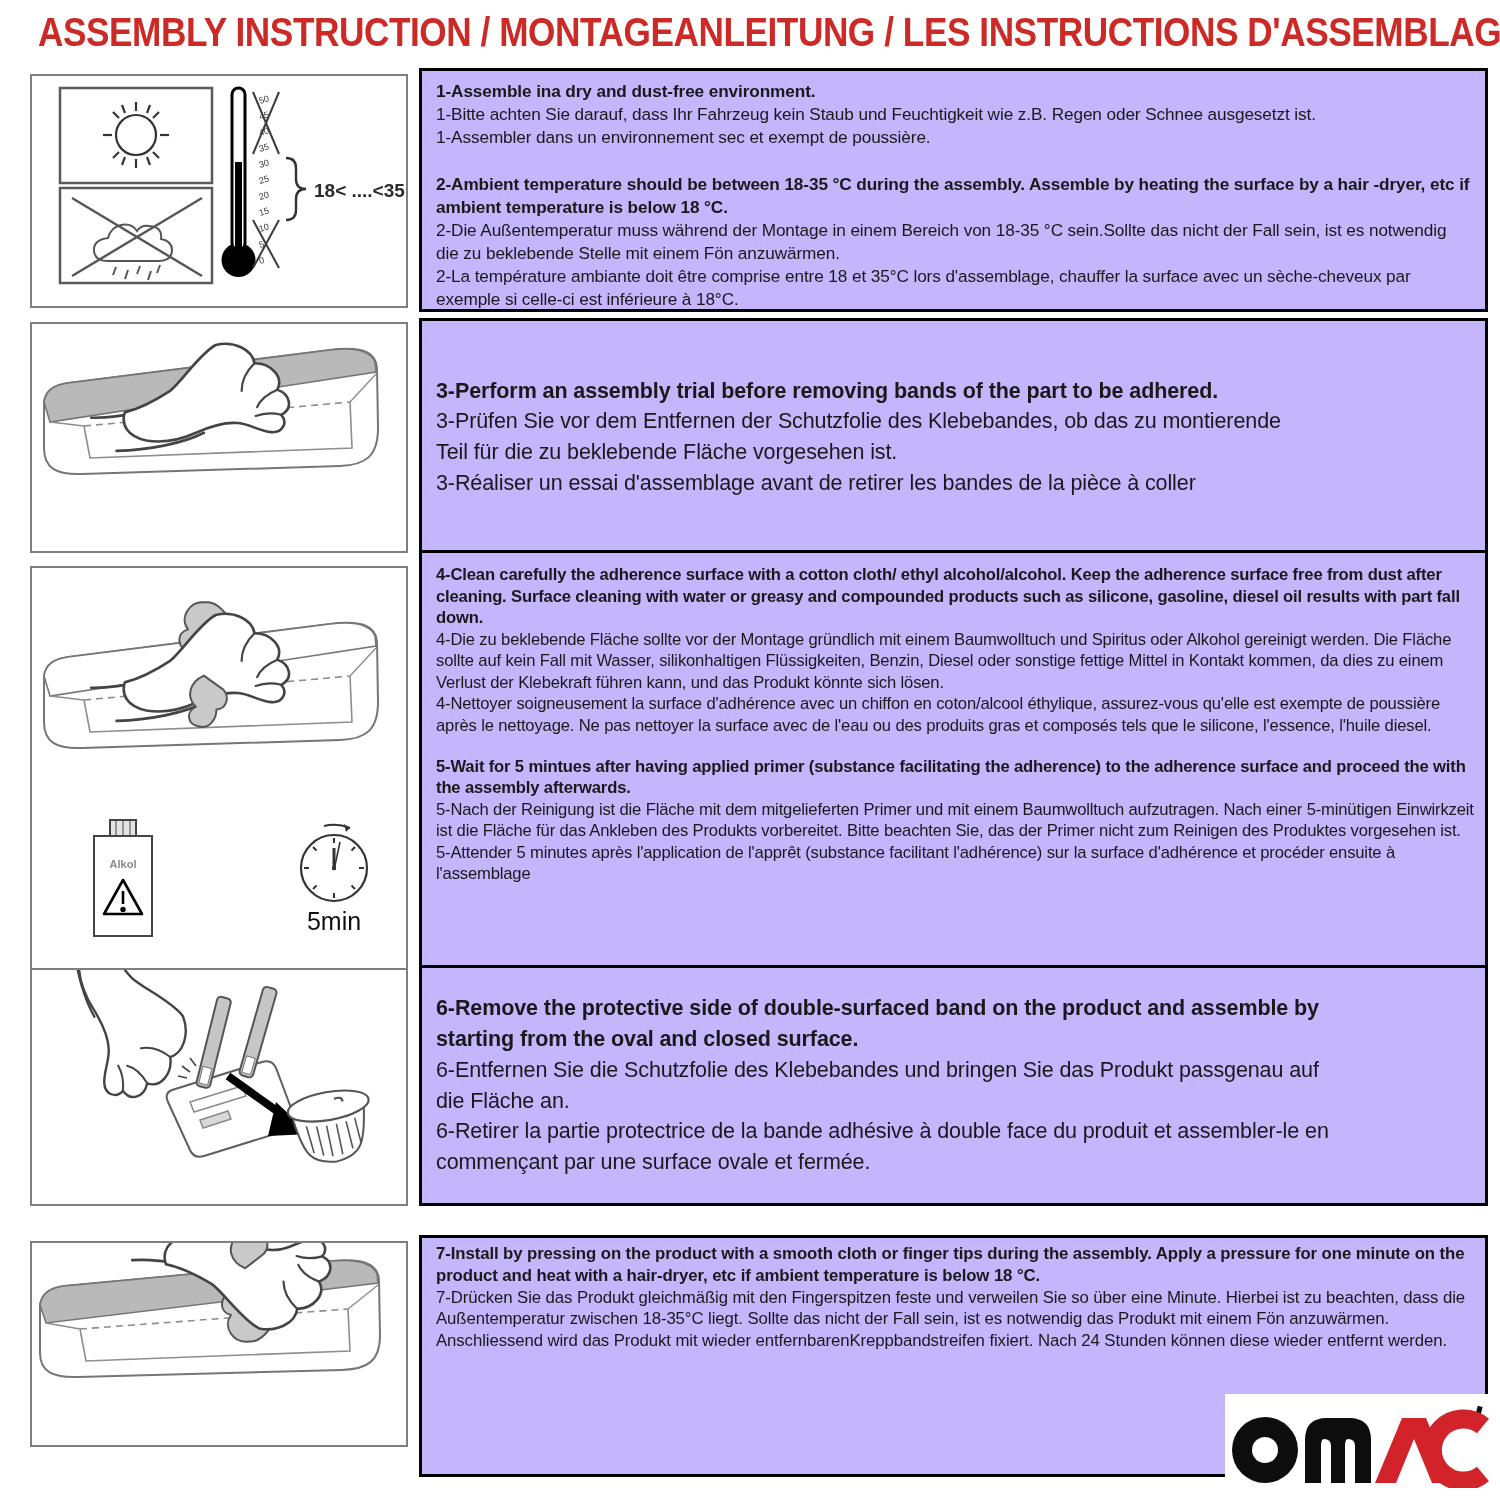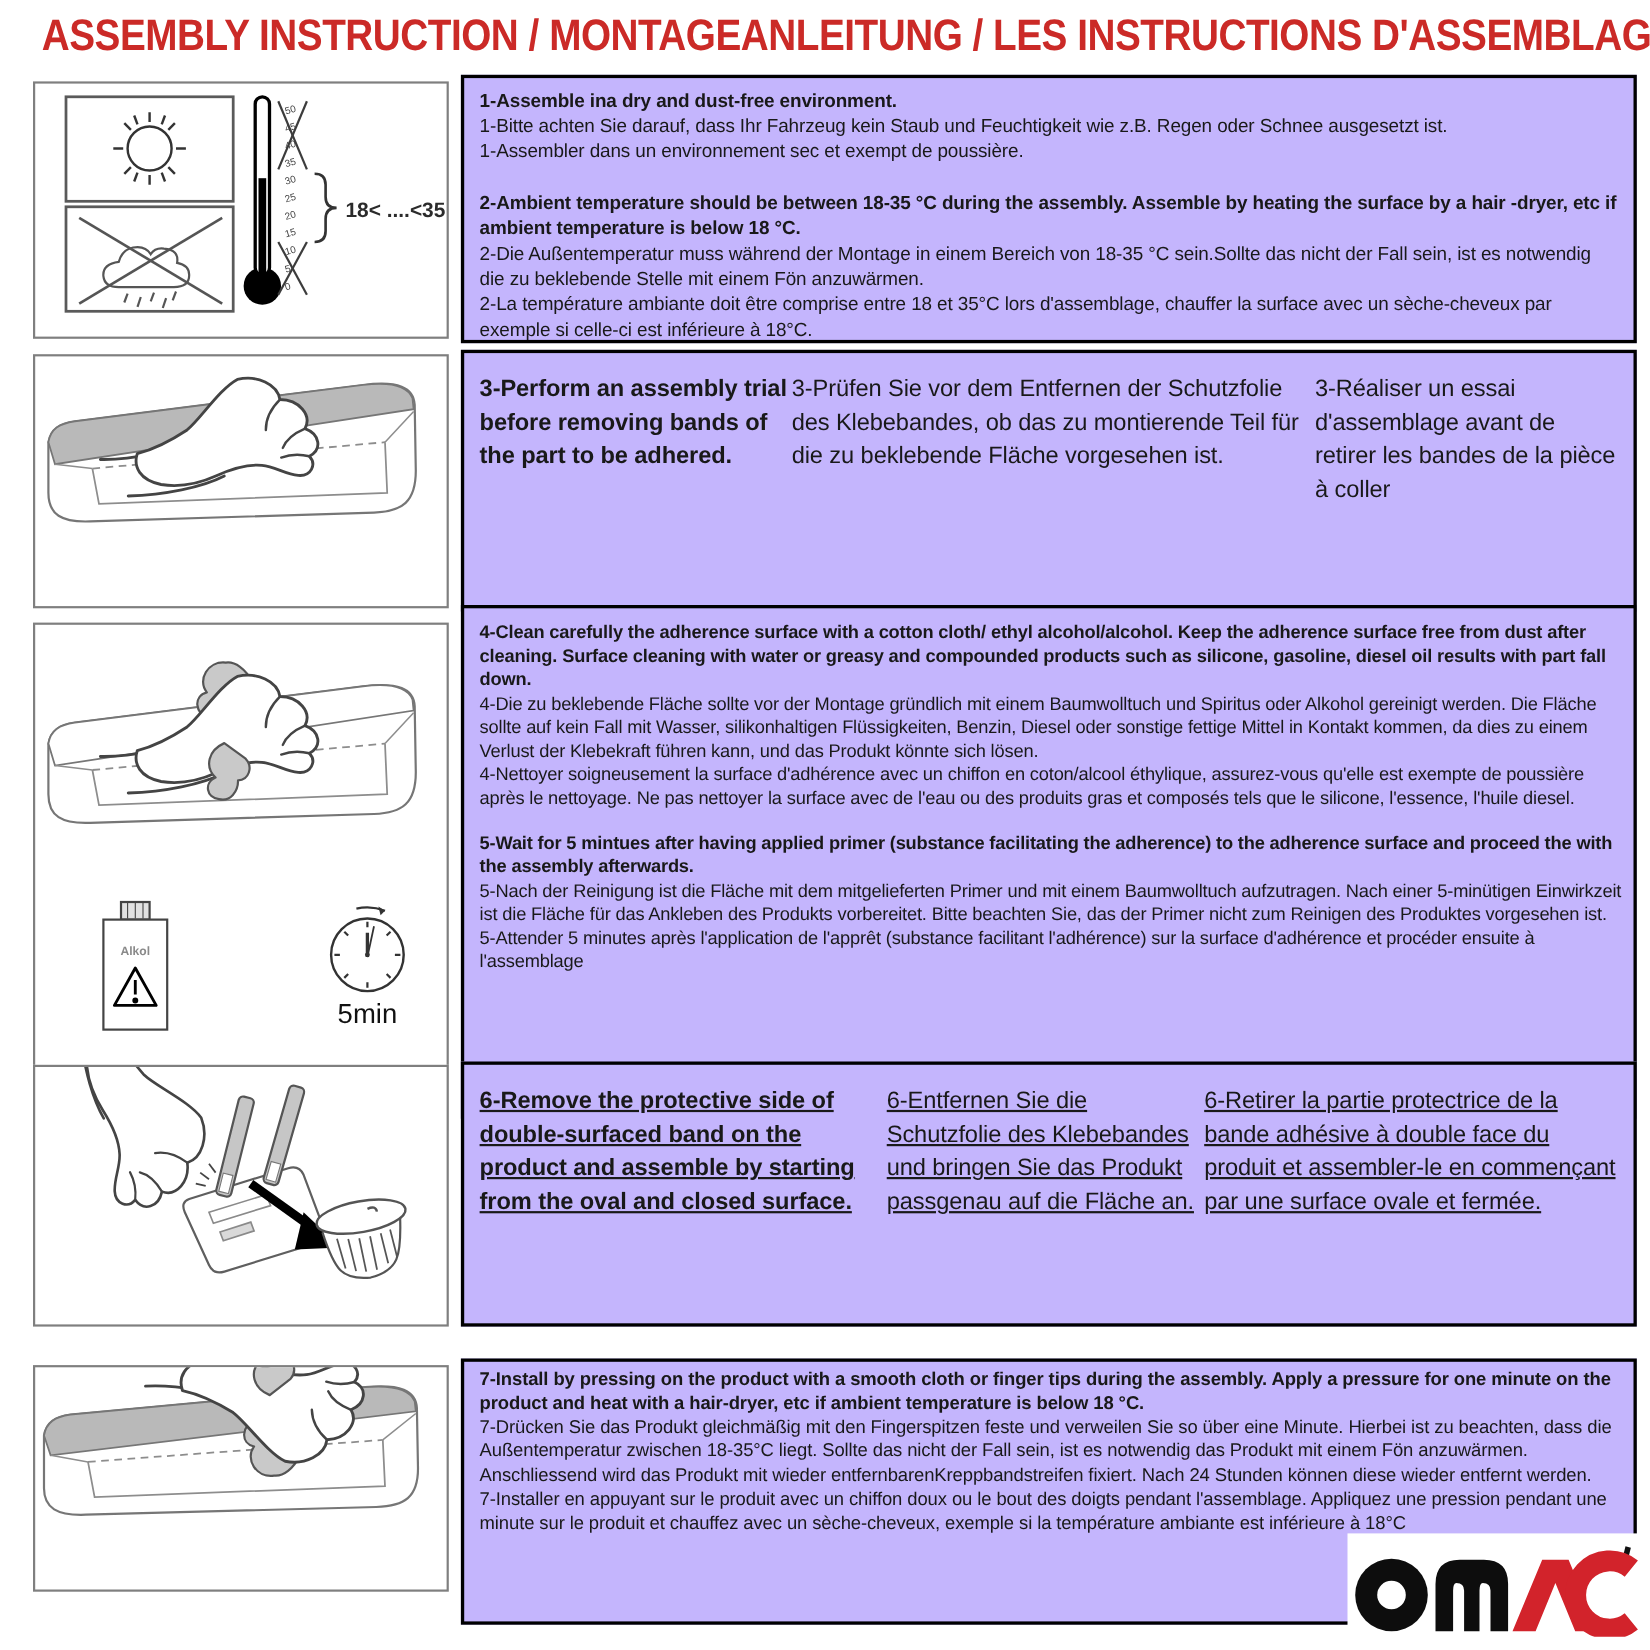--- a/index.html
+++ b/index.html
@@ -13,28 +13,28 @@
   .text-box{position:absolute;left:419px;width:1069px;border:3px solid #000;
         background:#c4b5fd;box-sizing:border-box;overflow:hidden;}
   .ib1{top:74px;height:234px;} .tb1{top:68px;height:244px;}
   .ib2{top:322px;height:231px;} .tb2{top:318px;height:238px;}
   .ib3{top:566px;height:462px;} .tb3{top:550px;height:467px;}
   .ib4{top:968px;height:238px;} .tb4{top:965px;height:241px;}
   .ib5{top:1241px;height:206px;} .tb5{top:1235px;height:242px;}
   .pad-r1{padding:9px 14px 0 14px;}
   .pad-r3{padding:11px 10px 0 14px;}
   .pad-r5{padding:5px 10px 0 14px;}
-  .vcenter{display:flex;flex-direction:row;justify-content:center;padding:17px 14px;}
+  .vcenter{display:flex;flex-direction:column;justify-content:center;padding:17px 14px;}
   p{margin:0;}
   .t-sm{font-size:17.2px;line-height:1.34;letter-spacing:-.1px;}
   .t-sm3{font-size:16.6px;line-height:1.3;letter-spacing:-.15px;}
   .t-sm5{font-size:16.8px;line-height:1.3;letter-spacing:-.1px;}
   .t-lg{font-size:21.5px;line-height:1.43;letter-spacing:-.1px;}
   .b{font-weight:bold;}
-  .w880{max-width:880px;} .w900{max-width:900px;text-decoration:underline;}
+  .w880{max-width:880px;} .w900{max-width:900px;}
   .pgap{height:24px;} .pgap3{height:19px;}
   .logo-wrap{position:absolute;left:1225px;top:1394px;width:275px;height:106px;
         background:#fff;}
   .logo-wrap svg{position:absolute;left:4px;top:10px;}
   .sr{position:absolute;width:1px;height:1px;overflow:hidden;clip:rect(0 0 0 0);}
   svg{display:block;}
   text{font-family:"Liberation Sans","DejaVu Sans",sans-serif;}
 </style>
 </head>
 <body>
@@ -286,21 +286,20 @@
         <path d="M42,-26 C36,-16 34,-8 36,0" fill="none" stroke-width="2.2"></path>
         <path d="M60,-8 C50,-4 44,2 40,8" fill="none" stroke-width="2.2"></path>
         <path d="M-8,30 C-16,44 -10,58 4,60 C-2,70 8,80 18,74 C28,70 28,58 22,50 C30,44 26,32 16,30 Z" fill="#c9c9c9" stroke="#555" stroke-width="2"></path>
       </g>
     </svg>
   </div>
   <div class="text-box tb5">
     <div class="pad-r5">
       <p class="t-sm5 b">7-Install by pressing on the product with a smooth cloth or finger tips during the assembly. Apply a pressure for one minute on the product and heat with a hair-dryer, etc if ambient temperature is below 18 °C.</p>
       <p class="t-sm5">7-Drücken Sie das Produkt gleichmäßig mit den Fingerspitzen feste und verweilen Sie so über eine Minute. Hierbei ist zu beachten, dass die Außentemperatur zwischen 18-35°C liegt. Sollte das nicht der Fall sein, ist es notwendig das Produkt mit einem Fön anzuwärmen. Anschliessend wird das Produkt mit wieder entfernbarenKreppbandstreifen fixiert. Nach 24 Stunden können diese wieder entfernt werden.</p>
-      <p class="t-sm5">7-Installer en appuyant sur le produit avec un chiffon doux ou le bout des doigts pendant l'assemblage. Appliquez une pression pendant une minute sur le produit et chauffez avec un sèche-cheveux, exemple si la température ambiante est inférieure à 18°C</p>
     </div>
   </div>
 
   <div class="logo-wrap">
     <span class="sr">OMAC</span>
     <svg width="264" height="84" viewBox="0 0 264 84">
       <rect x="247" y="2" width="5" height="15" transform="rotate(14 249 9)" fill="#111"></rect>
       <g>
         <circle cx="36" cy="46" r="33" fill="#0d0d0d"></circle>
         <circle cx="36" cy="46" r="13" fill="#fff"></circle>

